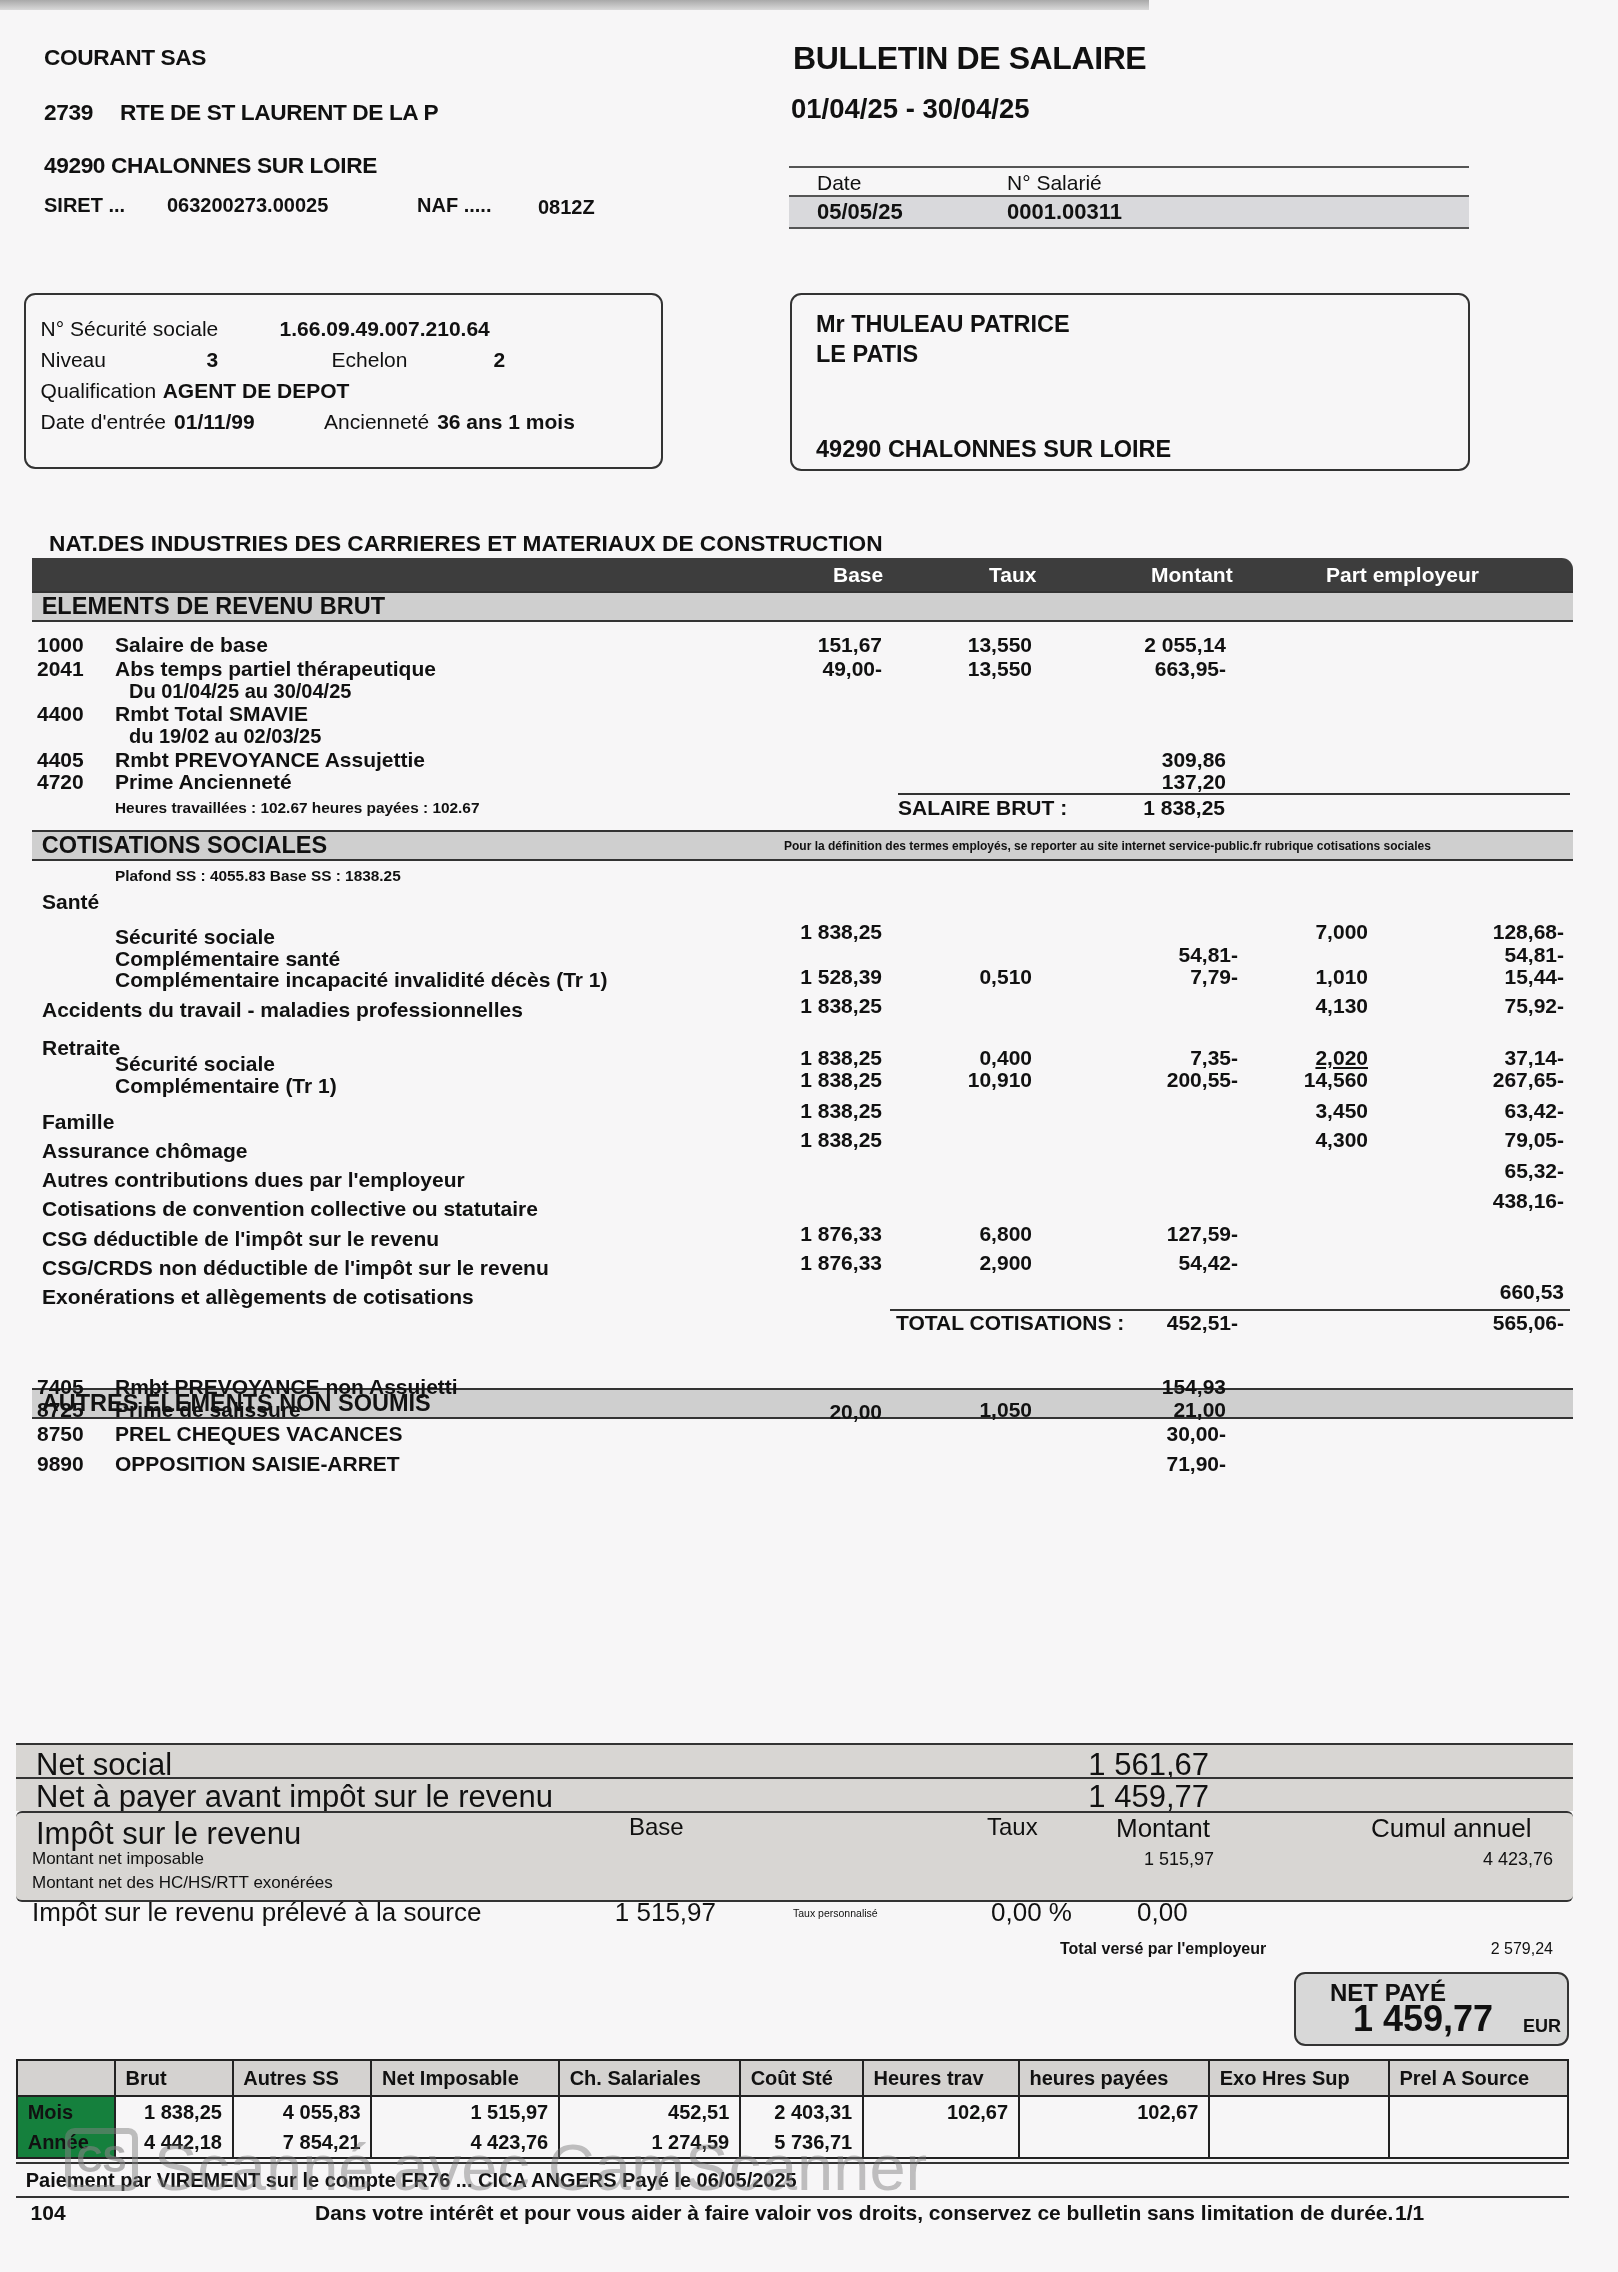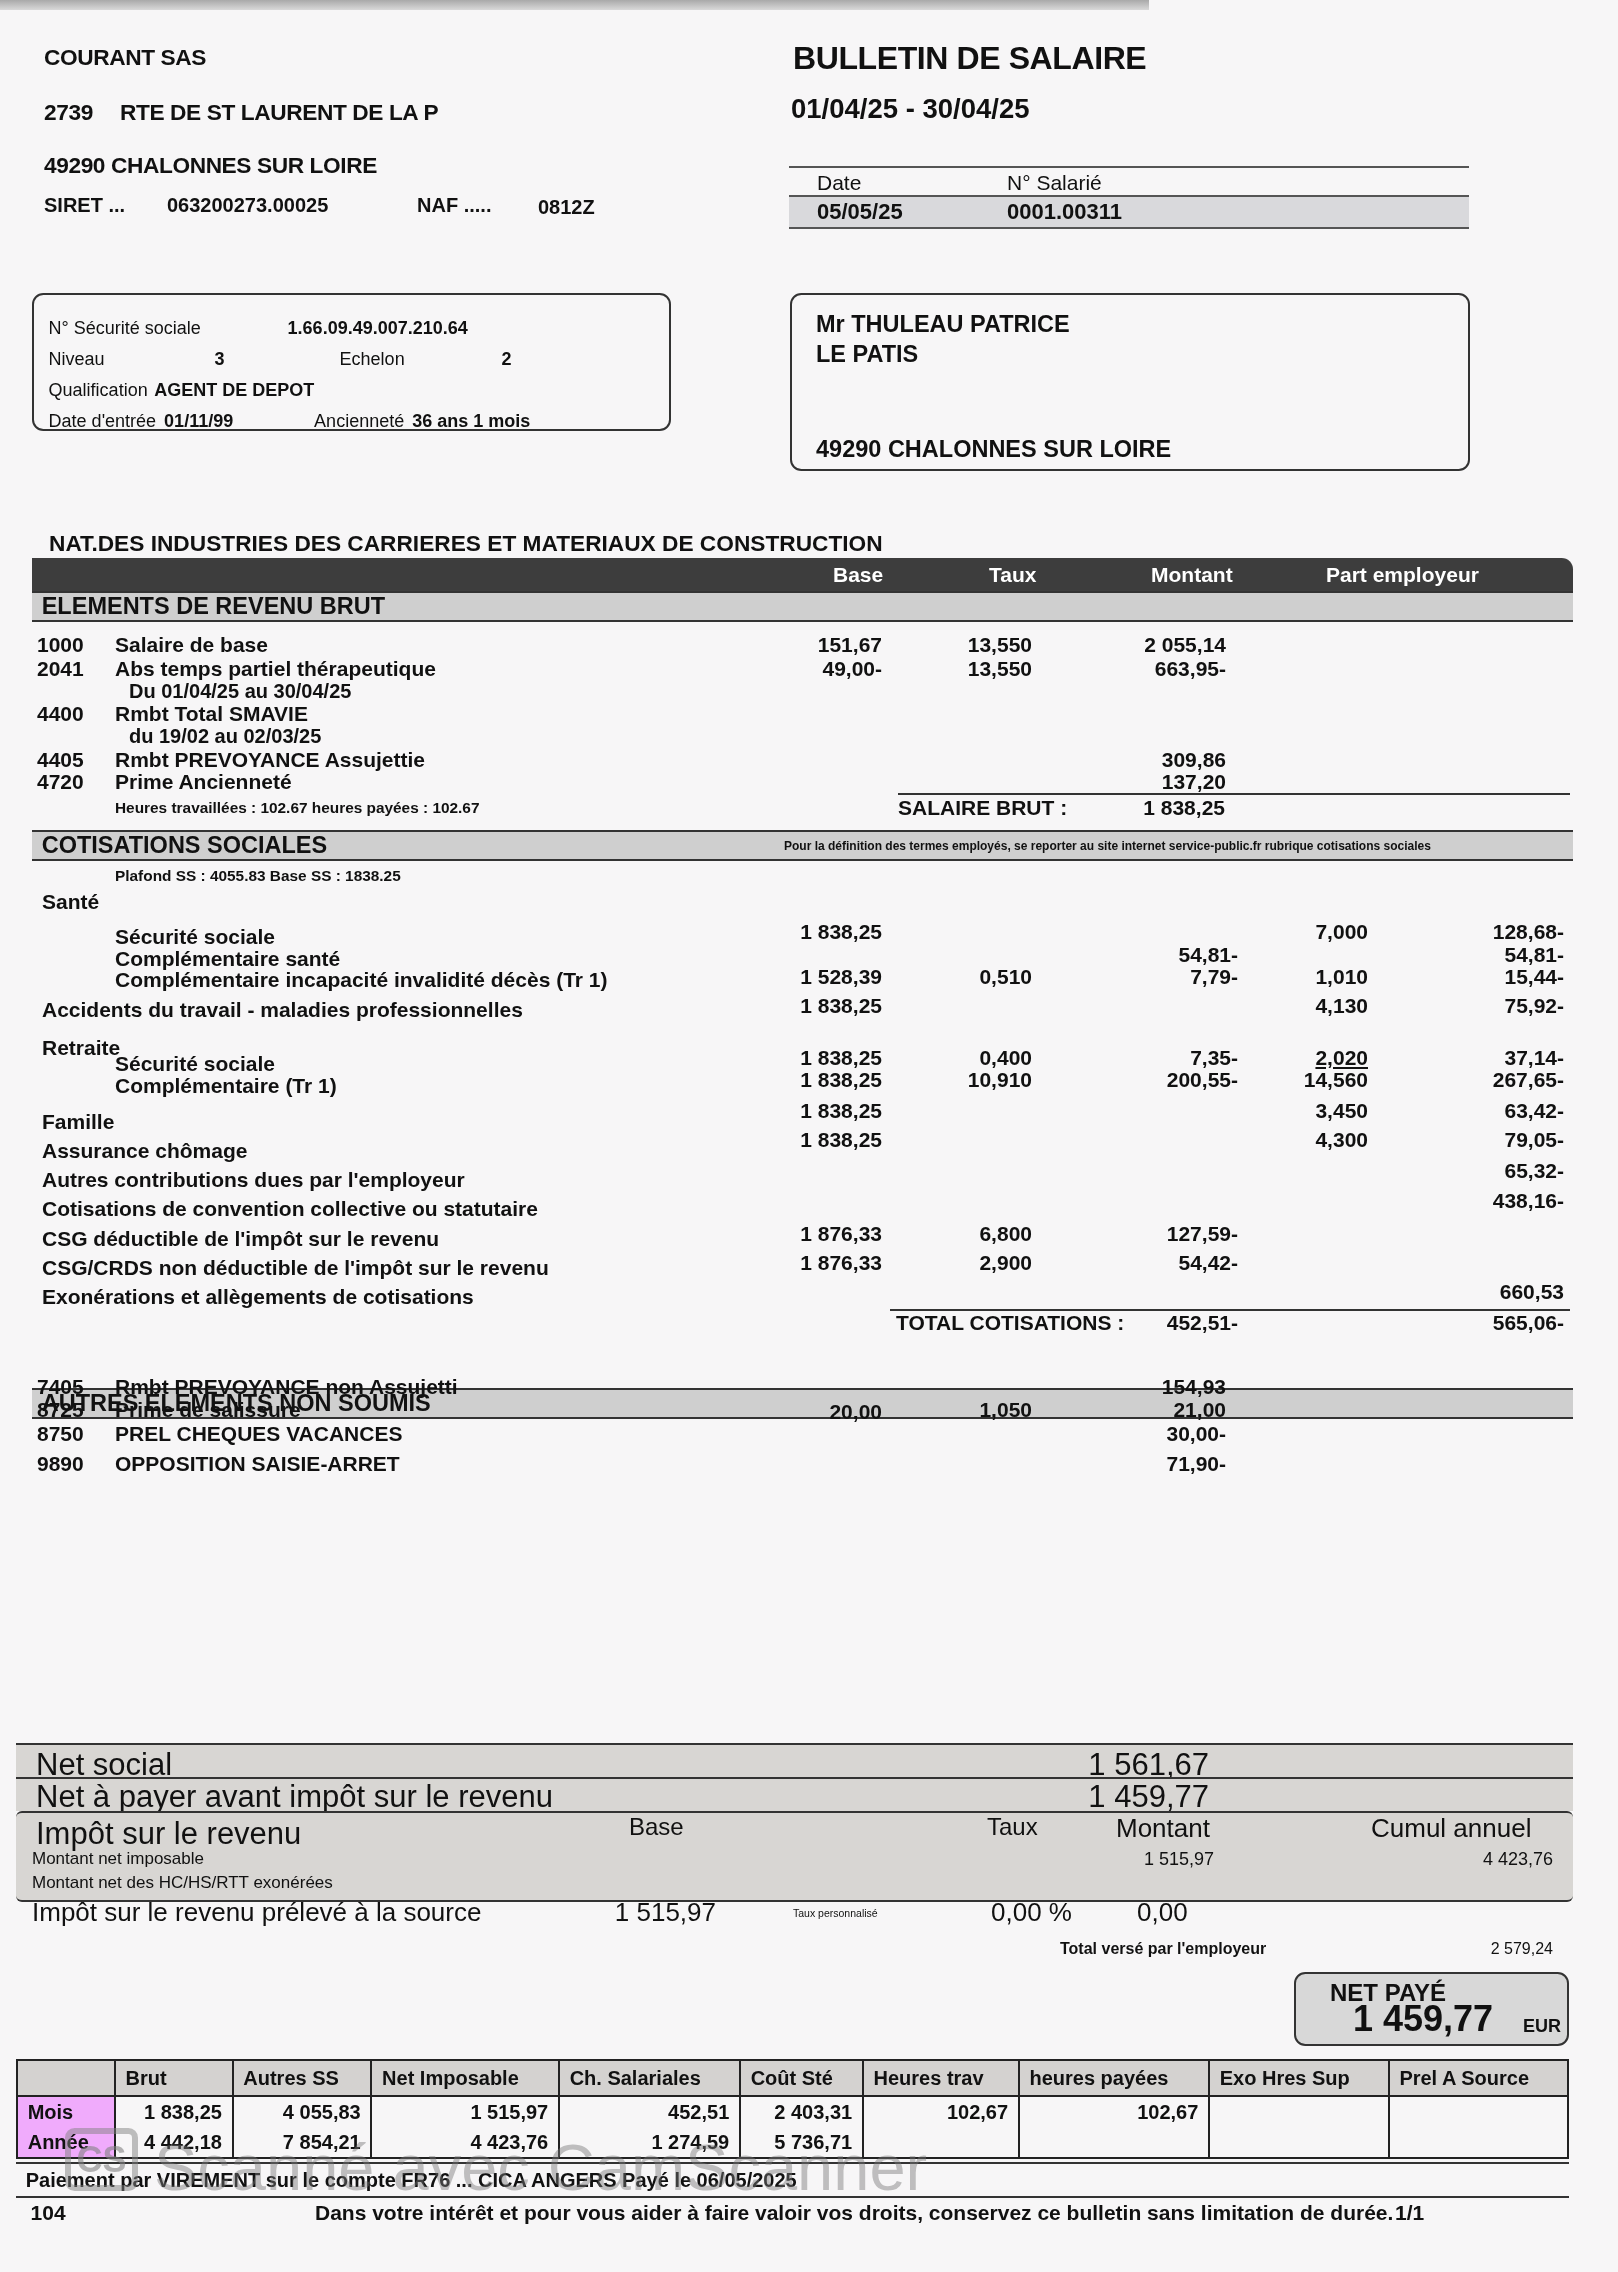--- a/index.html
+++ b/index.html
@@ -11,21 +11,21 @@
   .h-company { font-size: 22.7px; letter-spacing: -0.4px; }
   .h-big { font-size: 32px; letter-spacing: -0.4px; }
   .h-period { font-size: 27.5px; }
 
   .datebox { left: 789px; top: 166px; width: 680px; }
   .datebox .hdr { display: flex; border-top: 2.4px solid #555; height: 29px; align-items: flex-end; font-weight: normal; font-size: 21px; }
   .datebox .val { display: flex; border-top: 2.4px solid #555; border-bottom: 2.4px solid #555; background: #d9d9dc; height: 34px; align-items: center; font-size: 22px; }
   .datebox .c1 { width: 218px; padding-left: 28px; }
 
   .box { border: 2.4px solid #333; border-radius: 11.3px; }
-  .box-emp { left: 32px; top: 293px; width: 639px; height: 138px; padding: 18px 14.6px; font-size: 18px; }
+  .box-emp { left: 24px; top: 293px; width: 639px; height: 176px; padding: 18px 14.6px; font-size: 21px; }
   .box-emp .row { display: flex; height: 31px; align-items: center; }
   .box-emp .lbl { font-weight: normal; }
   .box-addr { left: 790px; top: 293px; width: 680px; height: 178px; padding: 16px 24px; font-size: 23.5px; }
 
   .convention { left: 49px; top: 530px; font-size: 22.7px; }
   .colhead { left: 32px; top: 558px; width: 1541px; height: 34px; background: #3d3d3d; border-radius: 0 11.3px 0 0; color: #fff; font-size: 21px; }
   .colhead span { position: absolute; top: 4.9px; }
 
   .section { height: 31px; background: #cfcfcf; border-top: 2.4px solid #333; border-bottom: 2.4px solid #333; font-size: 23.5px; padding-left: 9.7px; display: flex; align-items: center; left: 32px; width: 1541px; }
   .section .note { position: absolute; left: 752px; font-size: 12px; }
@@ -36,21 +36,21 @@
   .tiny { font-size: 15.4px; }
   .rule { position: absolute; height: 2.4px; background: #333; }
 
   .summary { left: 16px; top: 1743px; width: 1557px; }
   .sumrow { position: absolute; left: 0; width: 1557px; background: #d8d6d3; border-top: 2.4px solid #333; }
   .netpaye { left: 1294px; top: 1972px; width: 275px; height: 74px; border: 2.4px solid #333; border-radius: 11.3px; background: #d8d8d8; }
 
   table.cumuls { position: absolute; left: 16px; top: 2059px; width: 1553px; border-collapse: collapse; font-size: 20px; }
   table.cumuls th { background: #d4d2d0; font-weight: bold; text-align: left; padding: 4.9px 9.7px; border: 2.4px solid #222; height: 36px; }
   table.cumuls td { border-left: 2.4px solid #222; border-right: 2.4px solid #222; padding: 1.6px 9.7px; text-align: right; height: 31px; }
-  table.cumuls td.lab { text-align: left; background: #f0abfc; }
+  table.cumuls td.lab { text-align: left; background: #15803d; }
   table.cumuls tr:last-child td { border-bottom: 2.4px solid #222; }
 
   .footer1 { left: 16px; top: 2162px; width: 1553px; height: 36px; border-top: 2.4px solid #333; border-bottom: 2.4px solid #333; font-size: 20px; display: flex; align-items: center; padding-left: 9.7px; }
   .footer2 { left: 16px; top: 2201px; width: 1553px; font-size: 20px; }
   .watermark { left: 57px; top: 2130px; font-size: 65px; color: rgba(120,120,120,.45); font-weight: normal; white-space: nowrap; }
   .cs-logo { left: 65px; top: 2128px; width: 73px; height: 63px; border: 6.5px solid rgba(130,130,130,.5); border-radius: 9.7px; font-size: 36px; color: rgba(130,130,130,.6); display:flex; align-items:center; justify-content:center; font-weight:bold; }
 </style>
 </head>
 <body>
 

